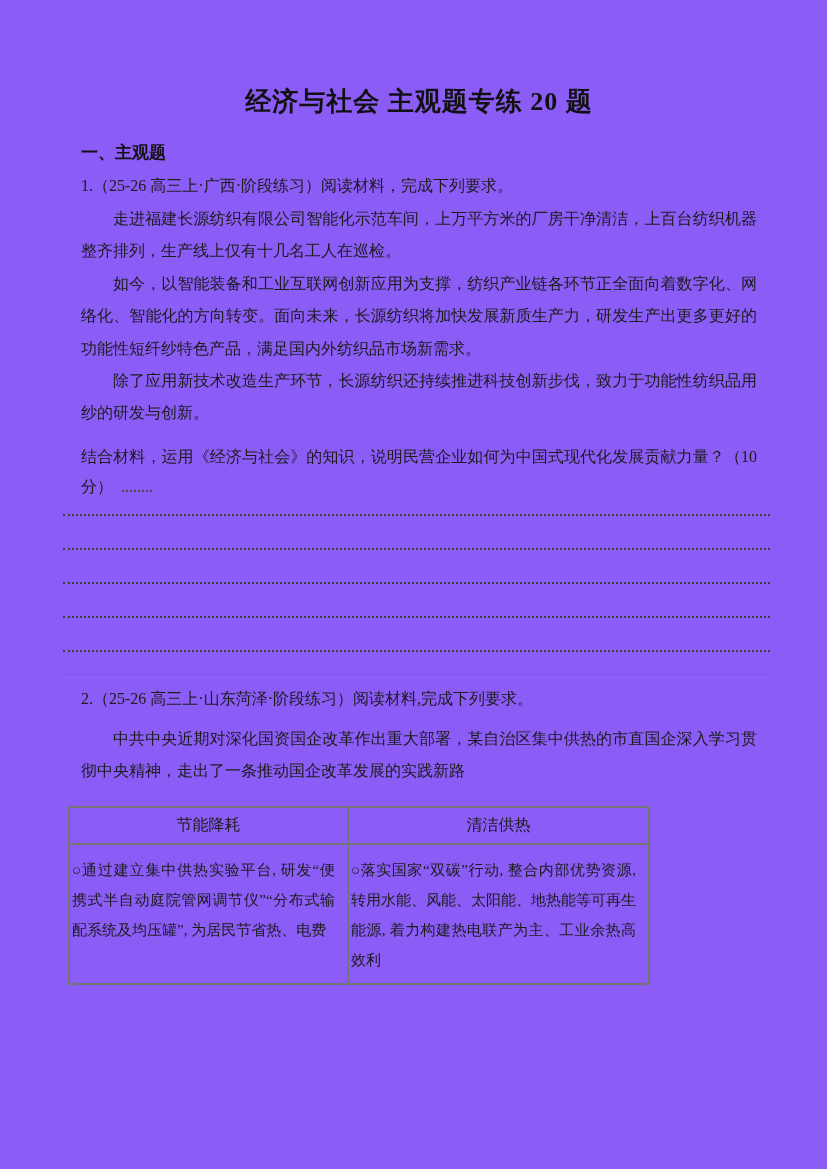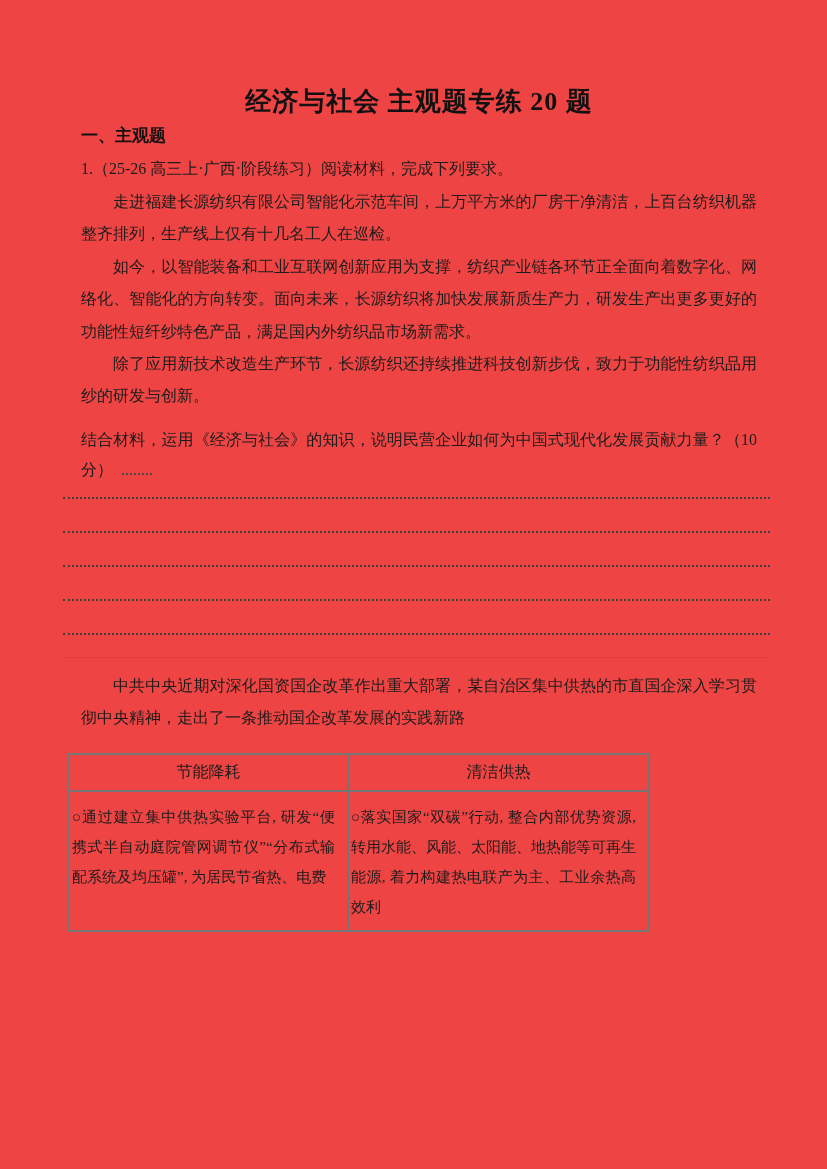--- a/index.html
+++ b/index.html
@@ -2,38 +2,38 @@
 <html><head>
 <meta charset="utf-8">
 <style>
   * { box-sizing: border-box; margin: 0; padding: 0; }
   html, body { background: #ffffff; }
   .page {
     position: relative;
     width: 827px;
     height: 1169px;
     margin: 0 auto;
-    background: #ef4444;
+    background: #8b5cf6;
     overflow: hidden;
     font-family: "Liberation Serif", "DejaVu Serif", serif;
     color: #1c1c1c;
   }
   .content {
     padding: 88px 70px 0 81px; 
   }
   .doc-title {
     font-size: 26px;
     line-height: 28px;
     font-weight: bold;
     text-align: center;
     letter-spacing: 1px;
     color: #111;
   }
   .section-heading {
-    margin-top: 9px;
+    margin-top: 26px;
     font-size: 17px;
     line-height: 22px;
     font-weight: bold;
     color: #111;
   }
   .q-intro {
     margin-top: 10px;
     font-size: 16px;
     line-height: 24px;
   }
@@ -115,20 +115,21 @@
         <div class="answer-line first"></div>
         <div class="answer-line"></div>
         <div class="answer-line"></div>
         <div class="answer-line"></div>
         <div class="answer-line"></div>
         <div class="answer-line last"></div>
       </div>
     </div>
 
     <div>
+      <p class="q-intro q2-intro">2.（25-26 高三上·山东菏泽·阶段练习）阅读材料,完成下列要求。</p>
 
       <div class="material q2-material">
         <p>中共中央近期对深化国资国企改革作出重大部署，某自治区集中供热的市直国企深入学习贯彻中央精神，走出了一条推动国企改革发展的实践新路</p>
       </div>
 
       <table class="cmp-table">
         <colgroup>
           <col style="width:279px">
           <col style="width:301px">
         </colgroup>

